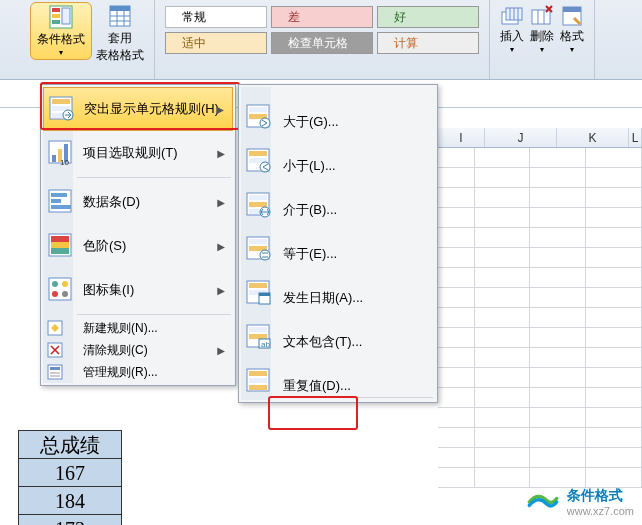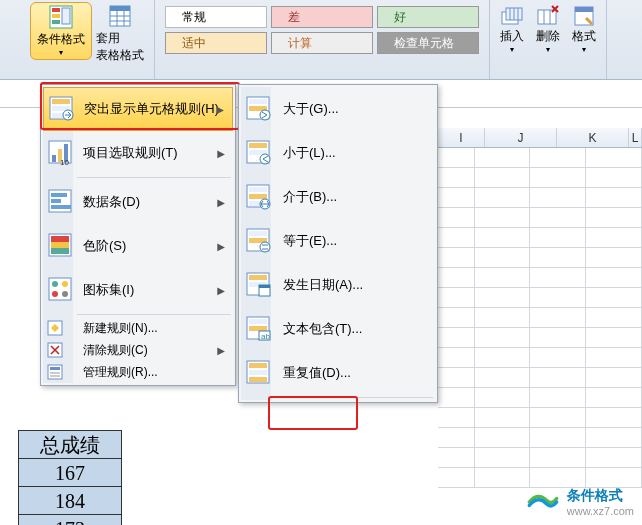--- a/index.html
+++ b/index.html
@@ -6,21 +6,21 @@
 body { background: #fff; width: 642px; height: 525px; overflow: hidden; position: relative; }
 
 .ribbon { height: 80px; background: linear-gradient(#e9eef5, #dde5ef); border-bottom: 1px solid #a8b8cc; display: flex; }
 .ribbon-group { border-right: 1px solid #bcc8d8; padding: 2px 6px; display: flex; flex-direction: column; align-items: center; justify-content: space-between; }
 .ribbon-btn { display: flex; flex-direction: column; align-items: center; padding: 2px 4px; cursor: pointer; font-size: 12px; }
 .ribbon-btn .lbl { margin-top: 2px; }
 .ribbon-icon { width: 24px; height: 24px; }
 .style-cells { display: grid; grid-template-columns: 102px 102px 102px; grid-template-rows: 22px 22px; gap: 4px; padding: 4px; }
 .style-cell { border: 1px solid #999; font-size: 12px; display: flex; align-items: center; padding: 0 16px; }
 .cells-group { padding: 4px 10px; }
-.cell-btns { display: flex; gap: 12px; }
+.cell-btns { display: flex; gap: 6px; }
 .cell-btn { display: flex; flex-direction: column; align-items: center; font-size: 12px; cursor: pointer; }
 
 .formula-bar { height: 28px; border-bottom: 1px solid #c0c8d4; }
 
 .col-headers { height: 20px; display: flex; background: linear-gradient(#f5f8fc, #e4ebf4); border-bottom: 1px solid #aab8cc; font-size: 12px; }
 .col-h { width: 72px; border-right: 1px solid #c8d2e0; text-align: center; line-height: 20px; color: #333; }
 
 .grid { position: absolute; top: 128px; left: 0; right: 0; bottom: 0; }
 .grid-row { height: 20px; display: flex; }
 .grid-cell { width: 72px; height: 20px; border-right: 1px solid #d4d8de; border-bottom: 1px solid #d4d8de; }
@@ -36,21 +36,21 @@
 .menu-item .arrow { position: absolute; right: 8px; font-size: 10px; color: #555; }
 .menu-item.highlight { background: linear-gradient(#ffe89a, #ffd24a); border: 1px solid #d9a23a; border-radius: 0; }
 .menu-item .mi-icon { position: absolute; left: 4px; width: 28px; height: 28px; }
 .menu-item.small .mi-icon { width: 16px; height: 16px; }
 .menu-sep { height: 1px; background: #cfd6df; margin: 2px 2px 2px 34px; }
 
 .redbox1 { position: absolute; border: 2px solid #e02020; pointer-events: none; }
 
 .menu2 { position: absolute; left: 238px; top: 84px; width: 200px; background: #f3f4f6; border: 1px solid #9aa6b8; box-shadow: 2px 2px 5px rgba(0,0,0,.25); padding: 2px; }
 .menu2 .icon-col { position: absolute; left: 2px; top: 2px; bottom: 2px; width: 30px; background: #e7ecf2; }
-.m2-item { position: relative; height: 44px; display: flex; align-items: center; padding-left: 42px; font-size: 13px; cursor: pointer; }
+.m2-item { position: relative; height: 44px; display: flex; align-items: flex-end; padding-left: 42px; font-size: 13px; cursor: pointer; }
 .m2-item .mi-icon { position: absolute; left: 4px; width: 28px; height: 28px; }
 
 .logo { position: absolute; right: 8px; bottom: 8px; display: flex; align-items: center; gap: 6px; font-size: 14px; color: #0a7fb8; font-weight: bold; }
 .logo .swirl { width: 36px; height: 24px; }
 .logo .url { font-size: 11px; color: #999; font-weight: normal; display: block; }
 
 svg { display: block; }
 </style>
 </head>
 <body>
@@ -71,43 +71,43 @@
     </div>
     <div class="ribbon-btn">
       <svg class="ribbon-icon" viewBox="0 0 24 24">
           <rect x="2" y="2" width="20" height="20" fill="#fff" stroke="#5c8fc8"></rect>
           <rect x="2" y="2" width="20" height="5" fill="#5c8fc8"></rect>
           <line x1="2" y1="12" x2="22" y2="12" stroke="#5c8fc8"></line>
           <line x1="2" y1="17" x2="22" y2="17" stroke="#5c8fc8"></line>
           <line x1="9" y1="7" x2="9" y2="22" stroke="#5c8fc8"></line>
           <line x1="16" y1="7" x2="16" y2="22" stroke="#5c8fc8"></line>
         </svg>
-      <span class="lbl" style="white-space:pre;text-align:left">套用
+      <span class="lbl" style="white-space:pre;text-align:center">套用
 表格格式</span>
     </div>
   </div>
   <div class="ribbon-group">
     <div class="style-cells">
       <div class="style-cell" style="background:#fff;border-color:#bbb">
           <span>常规</span>
         </div>
       <div class="style-cell" style="background:#f8cfcf;color:#a03030">
           <span>差</span>
         </div>
       <div class="style-cell" style="background:#cfe8cf;color:#2f6f2f">
           <span>好</span>
         </div>
       <div class="style-cell" style="background:#fbe8c0;color:#8a5a10">
           <span>适中</span>
         </div>
+      <div class="style-cell" style="background:#9e9e9e;color:#fff">
+          <span>检查单元格</span>
+        </div>
       <div class="style-cell" style="background:#eee;color:#c06020">
           <span>计算</span>
-        </div>
-      <div class="style-cell" style="background:#9e9e9e;color:#fff">
-          <span>检查单元格</span>
         </div>
     </div>
   </div>
   <div class="ribbon-group cells-group">
     <div class="cell-btns">
       <div class="cell-btn">
         <svg class="ribbon-icon" viewBox="0 0 24 24">
             <rect x="2" y="8" width="16" height="12" fill="#fff" stroke="#6a8fc8"></rect>
             <rect x="6" y="4" width="16" height="12" fill="#e8f0ff" stroke="#6a8fc8"></rect>
             <line x1="10" y1="4" x2="10" y2="16" stroke="#6a8fc8"></line>

